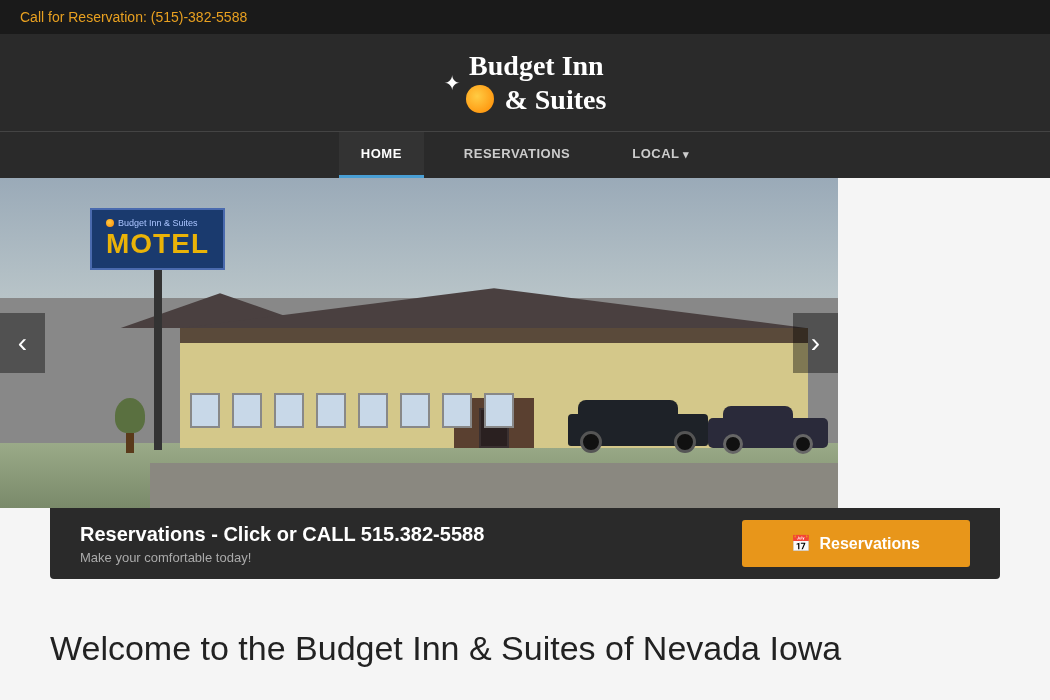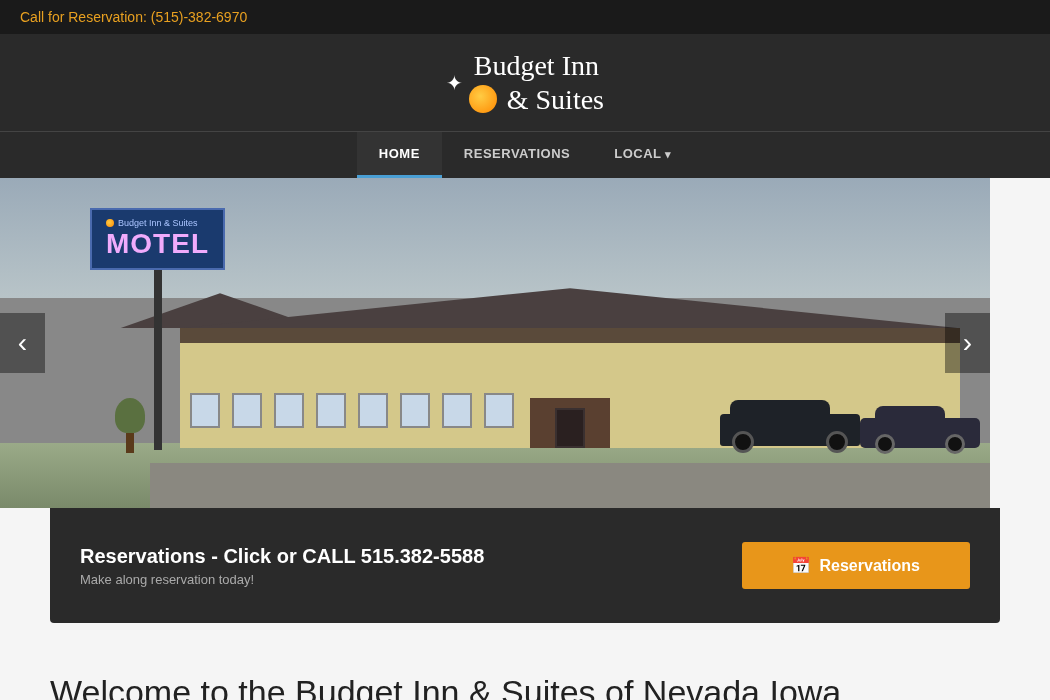--- a/index.html
+++ b/index.html
@@ -23,21 +23,21 @@
       justify-content: center;
       align-items: center;
       padding: 15px 0;
     }
     #logo-container {
       text-align: center;
     }
     #logo-text {
       color: white;
       font-size: 28px;
-      font-weight: normal;
+      font-weight: bold;
       font-family: Georgia, serif;
       line-height: 1.2;
     }
     #logo-icon {
       display: inline-block;
       width: 28px;
       height: 28px;
       background: radial-gradient(circle at 40% 40%, #ffcc44, #ff8800);
       border-radius: 50%;
       vertical-align: middle;
@@ -57,21 +57,21 @@
 
     
     #navbar {
       background: #2a2a2a;
       border-top: 1px solid #444;
     }
     #nav-list {
       display: flex;
       list-style: none;
       justify-content: center;
-      gap: 0;
+      gap: 18px;
     }
     #nav-list li a {
       display: block;
       color: #ccc;
       text-decoration: none;
       padding: 14px 22px;
       font-size: 13px;
       font-weight: bold;
       letter-spacing: 0.5px;
       text-transform: uppercase;
@@ -83,21 +83,21 @@
       background: #333;
     }
     #nav-local a::after {
       content: ' ▾';
       font-size: 11px;
     }
 
     
     #hero {
       position: relative;
-      width: 990px;
+      width: 838px;
       height: 330px;
       overflow: hidden;
       background: #888;
     }
 
     
     .motel-sign {
       position: absolute;
       left: 90px;
       top: 30px;
@@ -124,21 +124,21 @@
     }
     .sign-board .brand-small .dot {
       width: 8px;
       height: 8px;
       background: radial-gradient(circle at 40% 40%, #ffcc44, #ff8800);
       border-radius: 50%;
     }
     .sign-motel {
       font-size: 28px;
       font-weight: 900;
-      color: #f0abfc;
+      color: #eab308;
       letter-spacing: 1px;
       font-family: Arial Black, sans-serif;
     }
 
     
     .building {
       position: absolute;
       bottom: 60px;
       left: 180px;
       right: 30px;
@@ -288,21 +288,21 @@
       z-index: 10;
       border: none;
       transition: background 0.2s;
     }
     .nav-arrow.left { left: 0; }
     .nav-arrow.right { right: 0; }
 
     
     #reservation-banner {
       background: #2a2a2a;
-      padding: 34px 30px;
+      padding: 12px 30px;
       display: flex;
       align-items: center;
       justify-content: space-between;
       margin: 0 50px 20px 50px;
       border-radius: 0 0 4px 4px;
     }
     #banner-text { color: white; }
     #banner-title {
       font-size: 20px;
       font-weight: bold;
@@ -402,21 +402,21 @@
       border-radius: 50%;
       border: 3px solid #555;
     }
     .suv-wheel.front { right: 12px; }
     .suv-wheel.back { left: 12px; }
   </style>
 </head>
 <body>
 
 <div id="top-bar">
-  <a href="#">Call for Reservation: (515)-382-6970</a>
+  <a href="#">Call for Reservation: (515)-382-5588</a>
 </div>
 
 <div id="header">
   <div id="logo-container">
     <div class="logo-line">
       <span class="logo-star">✦</span>
       <span id="logo-text">
         <span>Budget Inn</span><br>
         <span style="display:flex;align-items:center;gap:6px;justify-content:center;">
           <span id="logo-icon"></span>
@@ -502,21 +502,21 @@
     <div class="car-wheel back"></div>
   </div>
 
   <button class="nav-arrow left">‹</button>
   <button class="nav-arrow right">›</button>
 </div>
 
 <div id="reservation-banner">
   <div id="banner-text">
     <div id="banner-title">Reservations - Click or CALL 515.382-5588</div>
-    <div id="banner-subtitle">Make along reservation today!</div>
+    <div id="banner-subtitle">Make your comfortable today!</div>
   </div>
   <button id="reservation-btn">
     <span class="cal-icon">📅</span>
     <span>Reservations</span>
   </button>
 </div>
 
 <div id="welcome-section">
   <h1 id="welcome-title">Welcome to the Budget Inn &amp; Suites of Nevada Iowa</h1>
   <p id="welcome-text">The Budget Inn &amp; Suites provides comfortable accommodations along with thoughtful amenities, features a Complimentary</p>

